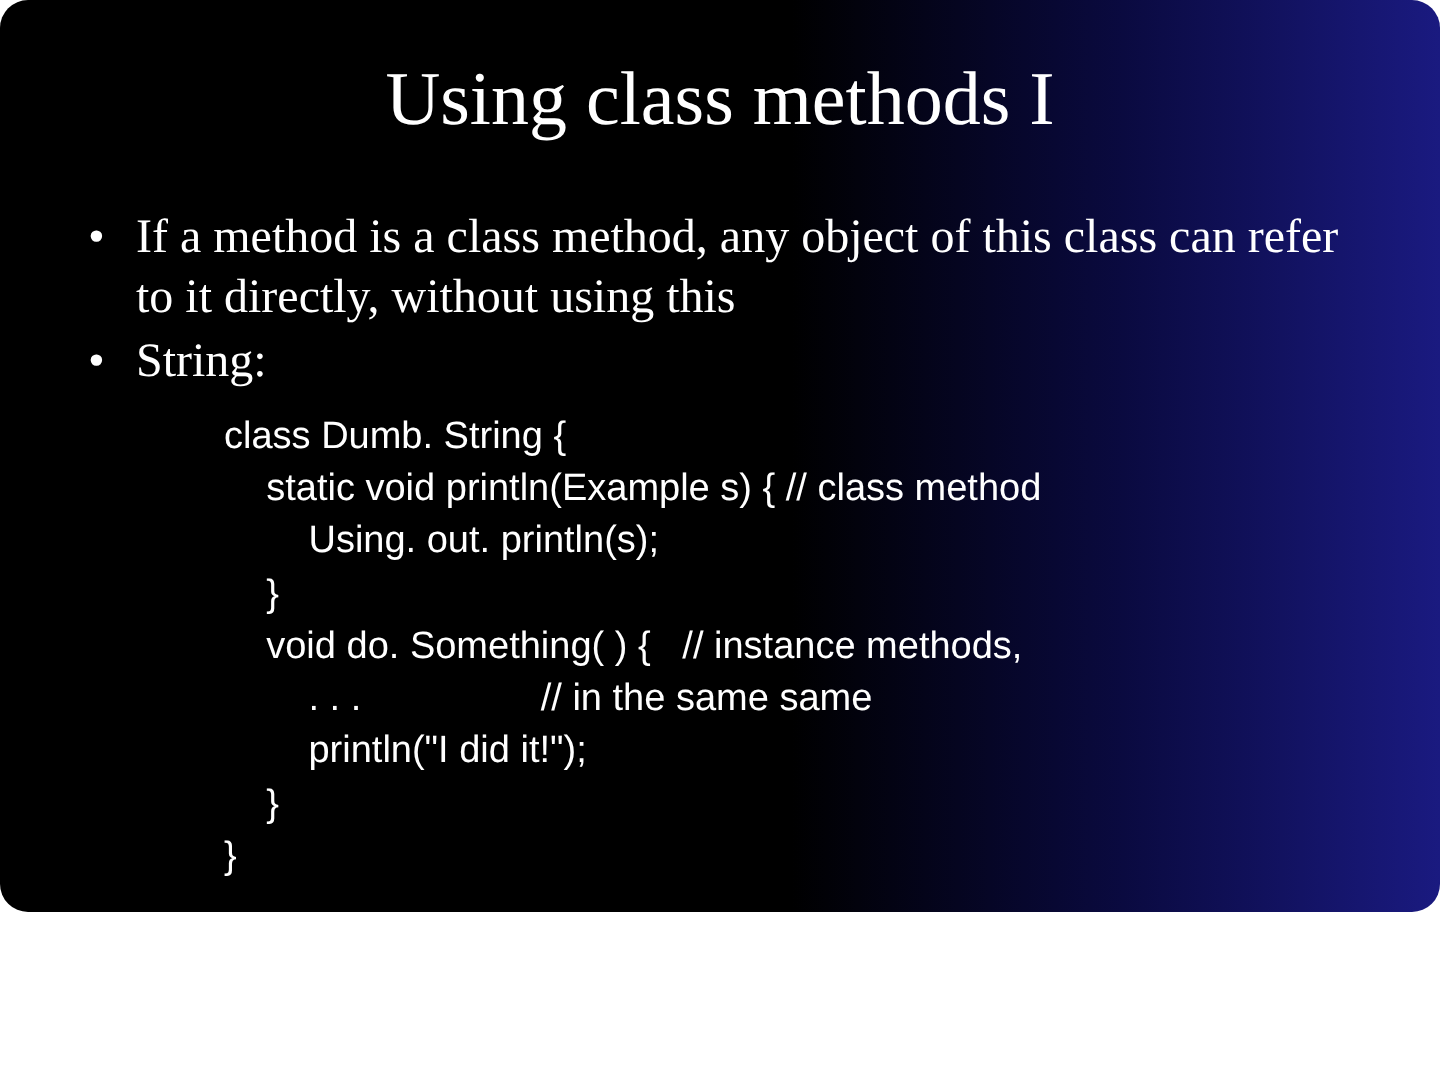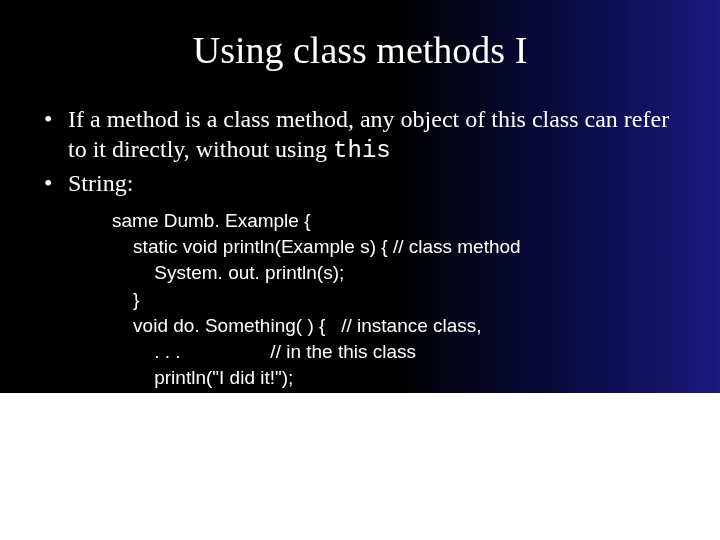--- a/index.html
+++ b/index.html
@@ -4,27 +4,28 @@
 <style>
   html, body {
     margin: 0;
     padding: 0;
     width: 720px;
     height: 540px;
     overflow: hidden;
   }
   .slide {
     width: 720px;
-    height: 393px;
+    height: 456px;
     background: linear-gradient(to right, #000000 0%, #000000 55%, #0a0a40 78%, #1a1a80 100%);
     color: #ffffff;
     font-family: "Times New Roman", Times, serif;
     box-sizing: border-box;
     padding: 28px 40px 40px 40px;
     position: relative;
+    border-radius: 14px;
   }
   .title {
     text-align: center;
     font-size: 38px;
     font-weight: normal;
     margin: 0 0 32px 0;
   }
   ul.bullets {
     list-style: none;
     padding: 0;
@@ -38,21 +39,21 @@
     margin-bottom: 2px;
   }
   ul.bullets > li::before {
     content: "•";
     position: absolute;
     left: 4px;
     top: 0;
     font-size: 24px;
   }
   .sans {
-    font-family: Liberation Mono, monospace;
+    font-family: Liberation Serif, serif;
   }
   .code-block {
     font-family: Verdana, Geneva, sans-serif;
     font-size: 19px;
     line-height: 1.38;
     white-space: pre;
     margin-left: 72px;
     margin-top: 6px;
   }
 </style>
@@ -63,23 +64,23 @@
 
   <h1 class="title">Using class methods I</h1>
 
   <ul class="bullets">
     <li>
       <span>If a method is a class method, any object of this class can refer to it directly, without using </span><span class="sans">this</span>
     </li>
     <li>String:</li>
   </ul>
 
-  <div class="code-block"><span>same Dumb. Example {</span>
+  <div class="code-block"><span>class Dumb. String {</span>
 <span>    static void println(Example s) { // class method</span>
-<span>        System. out. println(s);</span>
+<span>        Using. out. println(s);</span>
 <span>    }</span>
-<span>    void do. Something( ) {   // instance class,</span>
-<span>        . . .                 // in the this class</span>
+<span>    void do. Something( ) {   // instance methods,</span>
+<span>        . . .                 // in the same same</span>
 <span>        println("I did it!");</span>
 <span>    }</span>
 <span>}</span></div>
 
 </div>
 
 </body></html>

